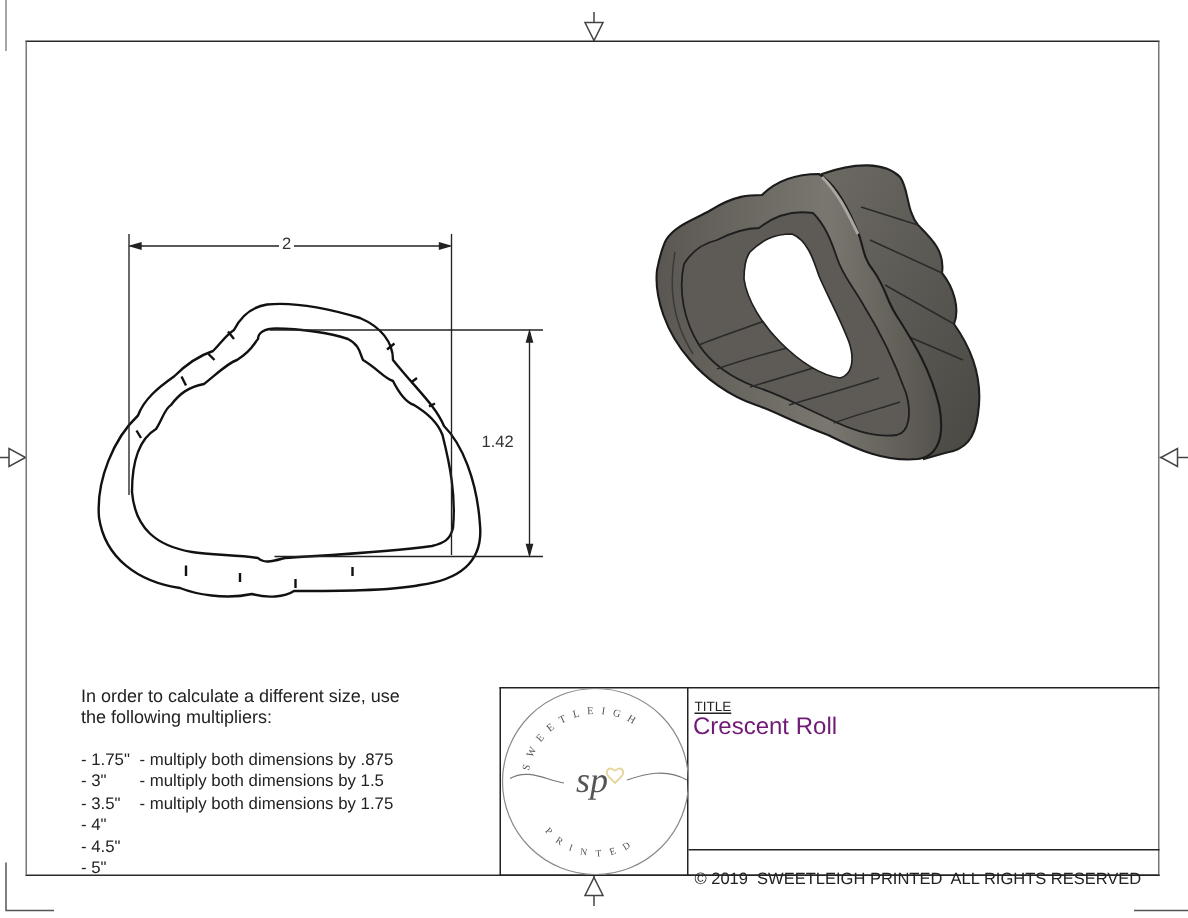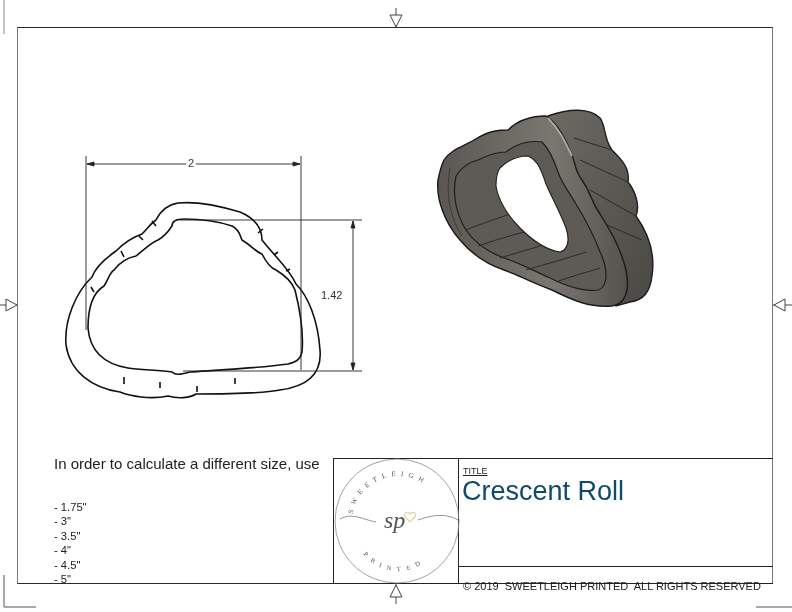--- a/index.html
+++ b/index.html
@@ -1,28 +1,28 @@
 <!DOCTYPE html>
 <html><head>
 <meta charset="utf-8">
 <style>
   html, body { margin:0; padding:0; background:#fff; }
   body { width:792px; height:612px; position:relative; overflow:hidden; font-family:"Liberation Sans", sans-serif; color:#1a1a1a; }
   .abs { position:absolute; }
   #frame { left:17px; top:27px; width:756px; height:557px; border:1.5px solid #2a2a2a; box-sizing:border-box; border-left-color:#777; border-right-color:#777; }
   svg { position:absolute; left:0; top:0; }
-  .note { left:54px; top:457px; font-size:15px; line-height:14.4px; color:#222; }
+  .note { left:54px; top:457px; font-size:12px; line-height:14.4px; color:#222; }
   .note .row { white-space:pre; }
   .mult { left:54px; top:500px; font-size:11.2px; line-height:14.4px; color:#222; }
   .mult .row { display:flex; }
   .mult .size { width:39px; white-space:pre; }
   #titleblock { left:333px; top:458px; width:440px; height:126px; border:1.5px solid #222; box-sizing:border-box; border-right:none; }
   #logo-cell { left:333px; top:458px; width:126px; height:126px; border-right:1px solid #222; box-sizing:border-box; }
   .tlabel { left:463px; top:466px; font-size:9px; color:#222;text-decoration:underline; }
-  .tvalue { left:462px; top:476px; font-size:27px; color:#0c4a6e; }
+  .tvalue { left:462px; top:476px; font-size:16px; color:#701a75; }
   #footer-line { left:459px; top:566px; width:314px; height:0; border-top:1px solid #222; }
   .copy { left:463px; top:569px; font-size:11px; color:#222; white-space:pre;margin-top:11px; }
   .dimtxt { font-size:11px; color:#333; background:#fff; padding:0 2px; }
 </style>
 </head>
 <body>
 
 <svg width="792" height="612">
 
   <path d="M4 0 V34" stroke="#888" stroke-width="1" fill="none"></path>
@@ -145,30 +145,34 @@
 
   <path d="M500 168 C 508 160, 516 156, 528 156 C 538 160, 542 172, 546 184 C 552 198, 560 212, 566 228
            C 570 240, 568 250, 560 252 C 546 250, 532 240, 520 228 C 508 216, 498 200, 496 186 C 496 178, 497 172, 500 168 Z" fill="#fff" stroke="#1e1e1e" stroke-width="1.1"></path>
 
   <path d="M548 118 C 560 130, 566 144, 572 156" stroke="#a9a69f" stroke-width="2" fill="none"></path>
   <path d="M450 168 C 446 190, 448 214, 462 236" stroke="#3c3a36" stroke-width="1" fill="none"></path>
 </svg>
 
 <div class="abs note">
   <div class="row">In order to calculate a different size, use</div>
+  <div class="row">the following multipliers:</div>
 </div>
 <div class="abs mult">
   <div class="row">
       <span class="size">- 1.75"</span>
+      <span>- multiply both dimensions by .875</span>
     </div>
   <div class="row">
       <span class="size">- 3"</span>
+      <span>- multiply both dimensions by 1.5</span>
     </div>
   <div class="row">
       <span class="size">- 3.5"</span>
+      <span>- multiply both dimensions by 1.75</span>
     </div>
   <div class="row">
       <span class="size">- 4"</span>
     </div>
   <div class="row">
       <span class="size">- 4.5"</span>
     </div>
   <div class="row">
       <span class="size">- 5"</span>
     </div>

